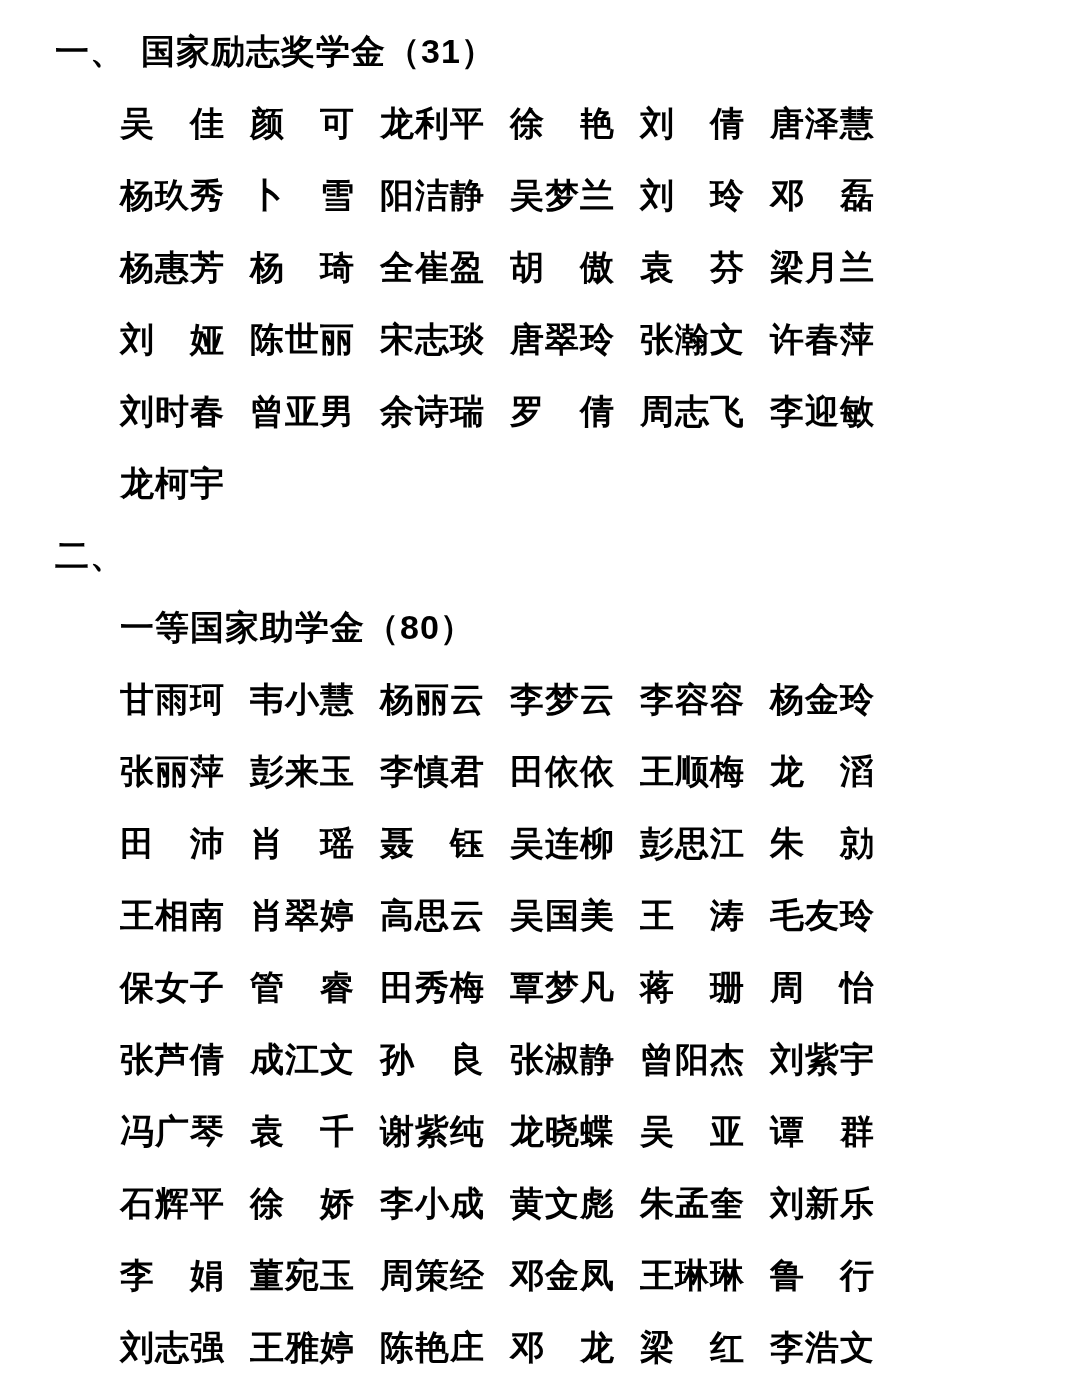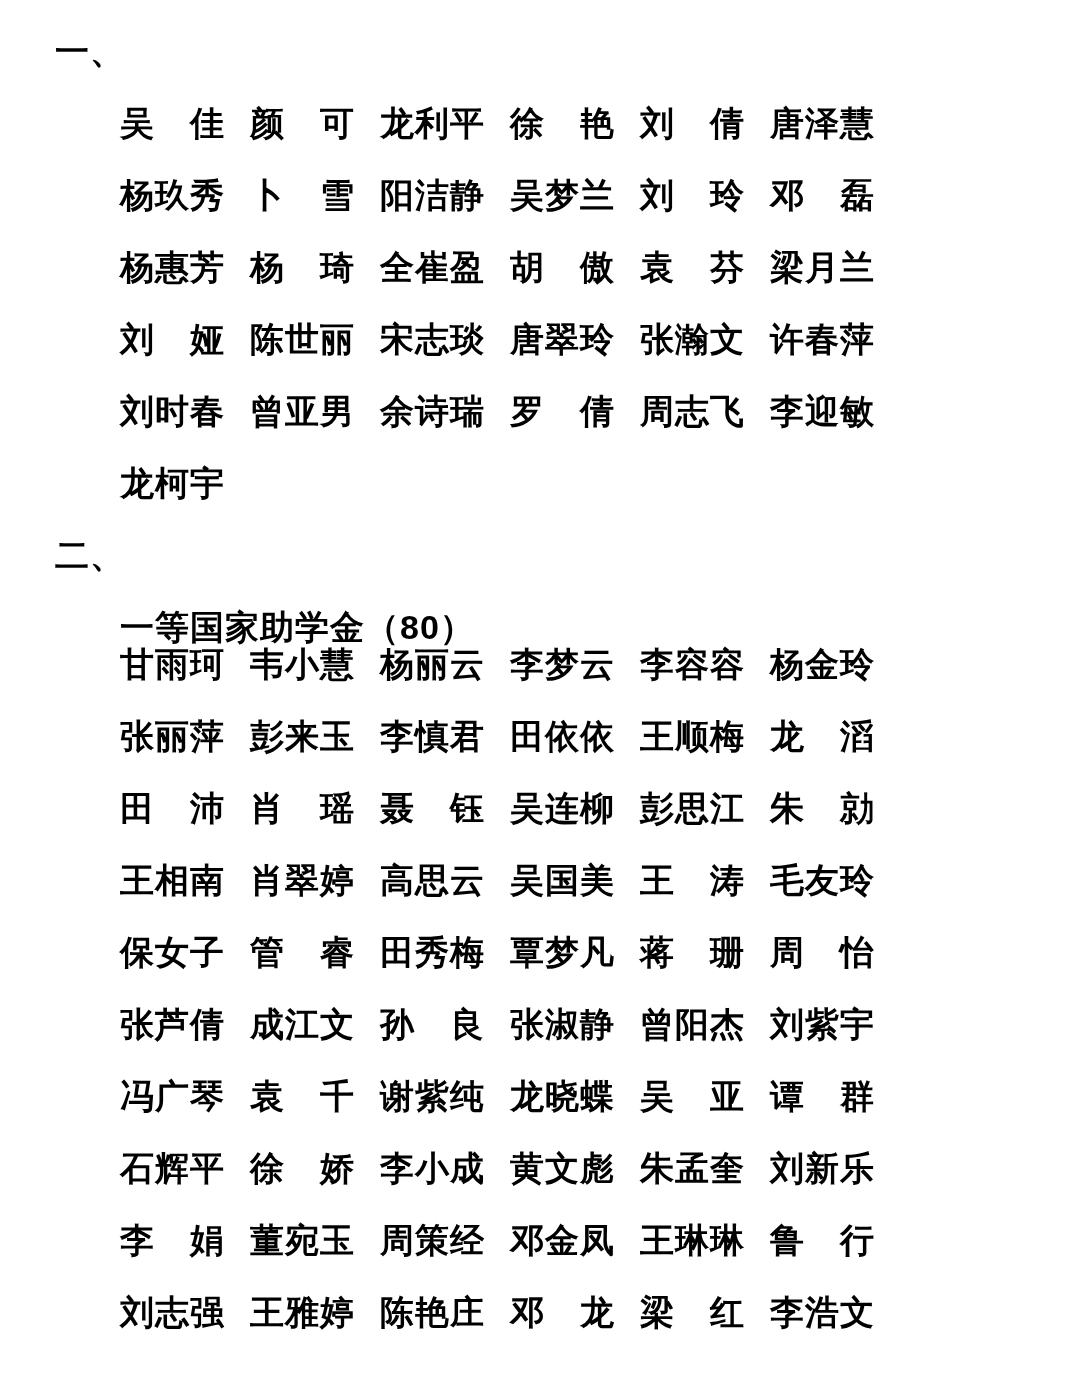--- a/index.html
+++ b/index.html
@@ -27,20 +27,21 @@
     margin-bottom: 35px;
     letter-spacing: 1px;
   }
   .section-number {
     margin-right: 16px;
   }
   .subheading {
     padding-left: 120px;
     font-size: 34px;
     line-height: 37px;
+    margin-bottom: 35px;
     letter-spacing: 1px;
   }
   .row {
     display: flex;
     padding-left: 120px;
     gap: 26px;
     font-size: 34px;
     line-height: 37px;
     margin-bottom: 35px;
   }
@@ -54,20 +55,21 @@
     margin-top: 4px;
   }
 </style>
 </head>
 <body>
 
 <div class="doc">
     <section class="section">
       <div class="heading">
         <span class="section-number">一、</span>
+        <span>国家励志奖学金（31）</span>
       </div>
       <div class="row">
         <span class="name">
           <span>吴</span>
           <span>佳</span>
         </span>
         <span class="name">
           <span>颜</span>
           <span>可</span>
         </span>

